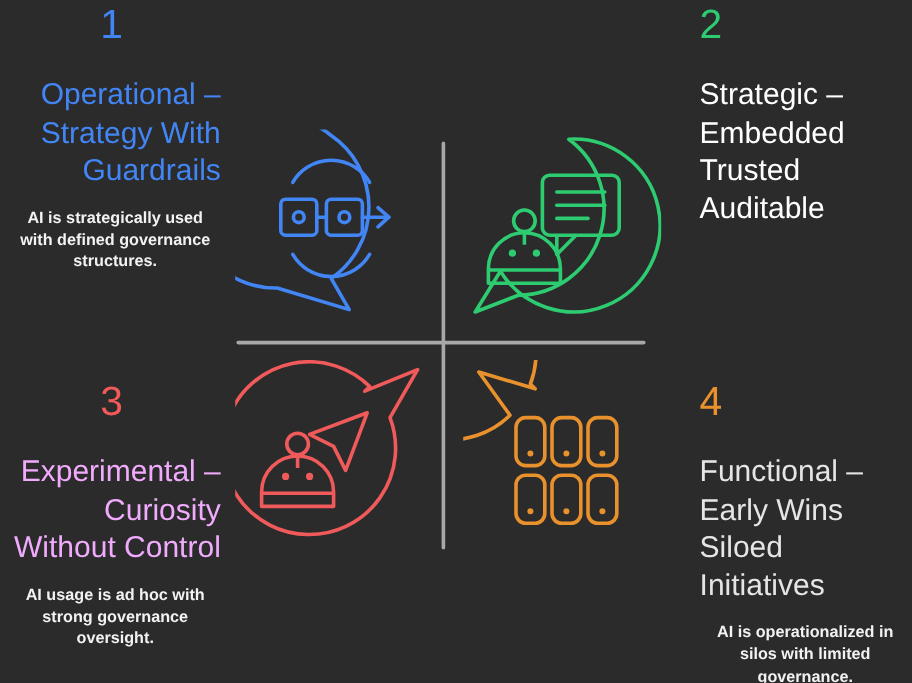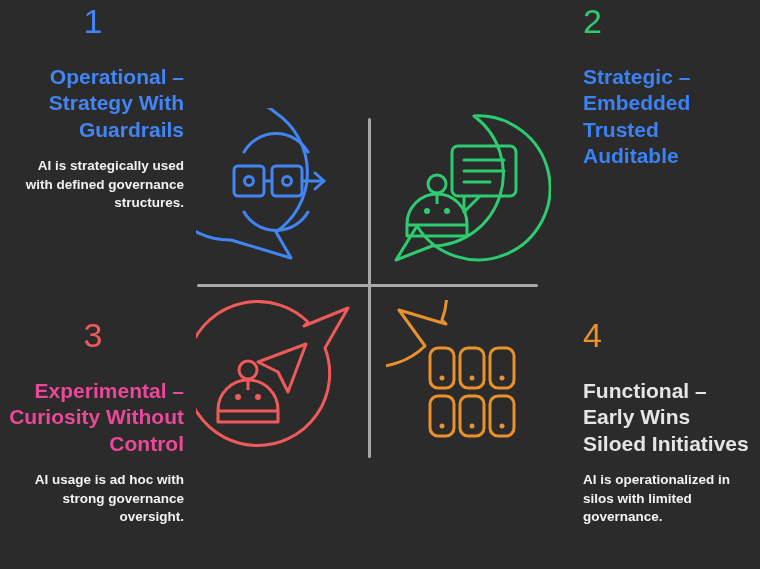--- a/index.html
+++ b/index.html
@@ -36,30 +36,31 @@
   .block.right { text-align: right; }
   .block.left  { text-align: left; }
 
   .q-num {
     font-size: 34px;
     font-weight: 400;
     line-height: 1;
     margin-bottom: 26px;
   }
   .q-title {
-    font-size: 21px;
-    font-weight: 700;
+    font-size: 25px;
+    font-weight: 400;
     line-height: 1.26;
     margin-bottom: 14px;
   }
   .q-desc {
     font-size: 13.5px;
     font-weight: bold;
     line-height: 1.37;
     color: #f2f2f2;
+    text-align: center;
   }
 
   
   #block-1 { left: 8px;   top: 4px;   }
   #block-1 .q-num { text-align: center; margin-right: 6px; }
   #block-2 { left: 583px; top: 4px;   }
   #block-3 { left: 8px;   top: 318px; }
   #block-3 .q-num { text-align: center; margin-right: 6px; }
   #block-4 { left: 583px; top: 318px; }
 
@@ -95,21 +96,21 @@
       <rect x="76" y="58" width="30" height="30" rx="4" fill="none" stroke="#4285f4" stroke-width="3"></rect>
       <circle cx="91" cy="73" r="4.5" fill="none" stroke="#4285f4" stroke-width="3"></circle>
       <line x1="68" y1="73" x2="76" y2="73" stroke="#4285f4" stroke-width="3"></line>
       <line x1="106" y1="73" x2="128" y2="73" stroke="#4285f4" stroke-width="3" stroke-linecap="round"></line>
       <polyline points="119,65 128,73 119,81" fill="none" stroke="#4285f4" stroke-width="3" stroke-linecap="round" stroke-linejoin="round"></polyline>
     </svg>
   </div>
 
   <div class="block left" id="block-2">
     <div class="q-num" style="color: rgb(46, 204, 113);">2</div>
-    <div class="q-title" style="color: #3b82f6;">Strategic – Embedded Trusted Auditable</div>
+    <div class="q-title" style="color: #ffffff;">Strategic – Embedded Trusted Auditable</div>
   </div>
 
   <div class="icon-wrap" id="icon-2">
     <svg width="165" height="165" viewBox="0 0 165 165">
       <path d="M88 8 A72 72 0 1 1 31 118 L10 152 L46 138 A72 72 0 0 0 88 8 Z" fill="none" stroke="#2ecc71" stroke-width="3" stroke-linejoin="round"></path>
       <rect x="66" y="38" width="64" height="50" rx="6" fill="none" stroke="#2ecc71" stroke-width="3"></rect>
       <polyline points="78,88 78,104 94,88" fill="none" stroke="#2ecc71" stroke-width="3" stroke-linejoin="round"></polyline>
       <line x1="78" y1="52" x2="118" y2="52" stroke="#2ecc71" stroke-width="3" stroke-linecap="round"></line>
       <line x1="78" y1="63" x2="118" y2="63" stroke="#2ecc71" stroke-width="3" stroke-linecap="round"></line>
       <line x1="78" y1="74" x2="104" y2="74" stroke="#2ecc71" stroke-width="3" stroke-linecap="round"></line>
@@ -117,21 +118,21 @@
       <line x1="51" y1="85" x2="51" y2="96" stroke="#2ecc71" stroke-width="3"></line>
       <path d="M21 128 v-12 a30 30 0 0 1 60 0 v12 Z" fill="none" stroke="#2ecc71" stroke-width="3" stroke-linejoin="round"></path>
       <line x1="21" y1="117" x2="81" y2="117" stroke="#2ecc71" stroke-width="3"></line>
       <circle cx="41" cy="103" r="3" fill="#2ecc71"></circle>
       <circle cx="61" cy="103" r="3" fill="#2ecc71"></circle>
     </svg>
   </div>
 
   <div class="block right" id="block-3">
     <div class="q-num" style="color: rgb(240, 90, 90);">3</div>
-    <div class="q-title" style="color: #ec4899;">Experimental – Curiosity Without Control</div>
+    <div class="q-title" style="color: #f0abfc;">Experimental – Curiosity Without Control</div>
     <div class="q-desc">AI usage is ad hoc with strong governance oversight.</div>
   </div>
 
   <div class="icon-wrap" id="icon-3">
     <svg width="165" height="165" viewBox="0 0 165 165">
       <path d="M112 22 A72 72 0 1 0 129 48 L152 8 L108 26 Z" fill="none" stroke="#f05a5a" stroke-width="3" stroke-linejoin="round"></path>
       <path d="M62 62 L110 44 L92 92 L82 72 Z" fill="none" stroke="#f05a5a" stroke-width="3" stroke-linejoin="round"></path>
       <circle cx="52" cy="70" r="9" fill="none" stroke="#f05a5a" stroke-width="3"></circle>
       <line x1="52" y1="79" x2="52" y2="90" stroke="#f05a5a" stroke-width="3"></line>
       <path d="M22 122 v-12 a30 30 0 0 1 60 0 v12 Z" fill="none" stroke="#f05a5a" stroke-width="3" stroke-linejoin="round"></path>

